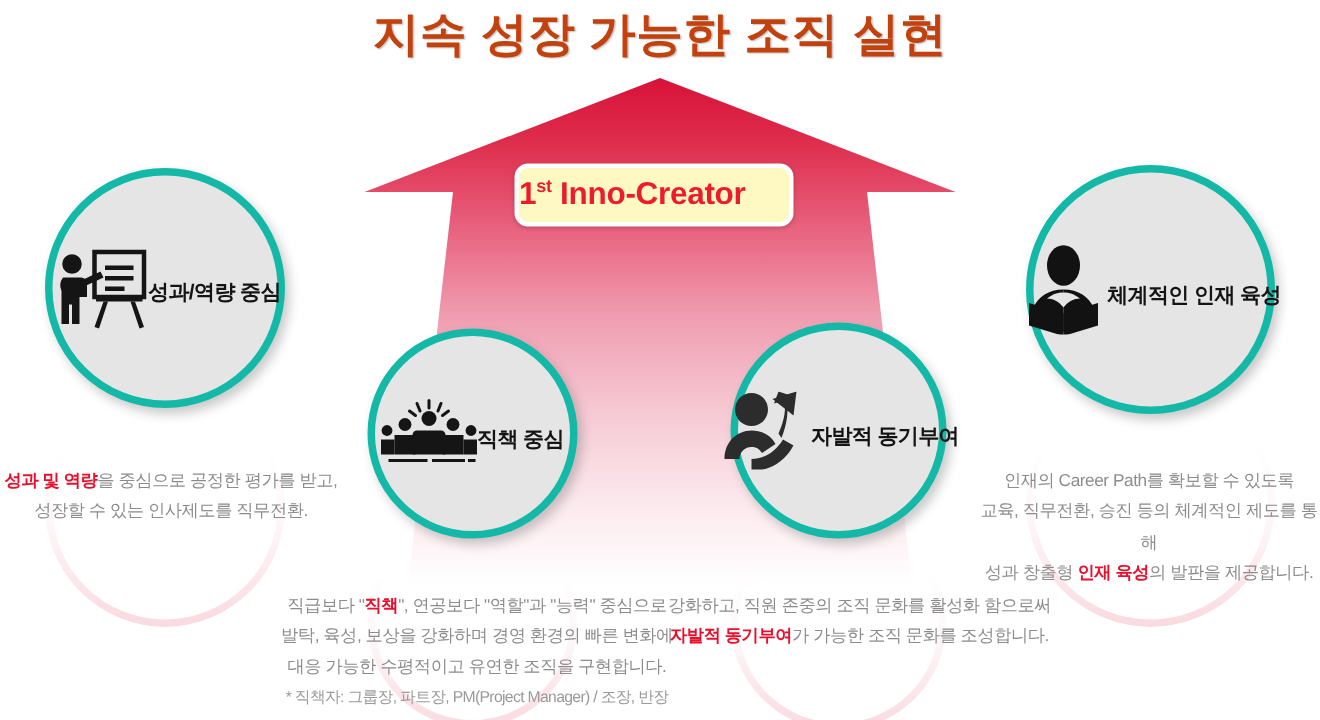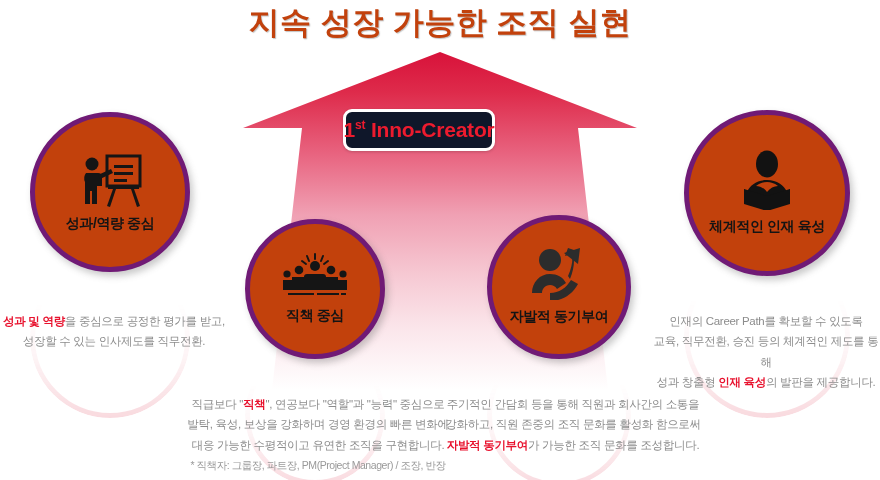--- a/index.html
+++ b/index.html
@@ -44,29 +44,28 @@
     width: 880px;
     height: 480px;
     pointer-events: none;
   }
 
   
   .badge {
     position: absolute;
     left: 343px;
     top: 109px;
-    width: 152px;
+    width: 186px;
     height: 42px;
-    background: #0f172a;
+    background: #fef9c3;
     border: 3px solid #ffffff;
     border-radius: 9px;
     box-sizing: border-box;
     display: flex;
     align-items: center;
-    justify-content: center;
     box-shadow: 0 1px 3px rgba(0,0,0,0.18);
   }
   .badge-text {
     font-size: 21px;
     font-weight: bold;
     color: #ED1B2E;
     white-space: nowrap;
     letter-spacing: -0.2px;
   }
   .badge-text sup {
@@ -76,26 +75,26 @@
     line-height: 0;
   }
 
   
   .node {
     position: absolute;
   }
   .circle {
     position: absolute;
     border-radius: 50%;
-    background: #c2410c;
-    border: 5px solid #701a75;
+    background: #e5e5e5;
+    border: 5px solid #14b8a6;
     box-sizing: border-box;
     box-shadow: 3px 4px 7px rgba(90,90,90,0.33);
     display: flex;
-    flex-direction: column;
+    flex-direction: row;
     align-items: center;
     justify-content: center;
   }
   .circle .glyph {
     display: flex;
     align-items: center;
     justify-content: center;
     color: #1A1A1A;
   }
   .circle .cap {
@@ -264,21 +263,20 @@
     </div>
 
   <div class="desc" style="left:178px; top:394px; width:280px;">
       <div><span>직급보다 "</span><span class="hl">직책</span><span>", 연공보다 "역할"과 "능력" 중심으로</span></div>
       <div><span>발탁, 육성, 보상을 강화하며 경영 환경의 빠른 변화에</span></div>
       <div><span>대응 가능한 수평적이고 유연한 조직을 구현합니다.</span></div>
       <span class="note">* 직책자: 그룹장, 파트장, PM(Project Manager) / 조장, 반장</span>
     </div>
 
   <div class="desc" style="left:432px; top:394px; width:282px;">
-      <div><span>주기적인 간담회 등을 통해 직원과 회사간의 소통을</span></div>
       <div><span>강화하고, 직원 존중의 조직 문화를 활성화 함으로써</span></div>
       <div><span class="hl">자발적 동기부여</span><span>가 가능한 조직 문화를 조성합니다.</span></div>
     </div>
 
   <div class="desc" style="left:652px; top:311px; width:228px;">
       <div><span>인재의 Career Path를 확보할 수 있도록</span></div>
       <div><span>교육, 직무전환, 승진 등의 체계적인 제도를 통해</span></div>
       <div><span>성과 창출형 </span><span class="hl">인재 육성</span><span>의 발판을 제공합니다.</span></div>
     </div>
 

